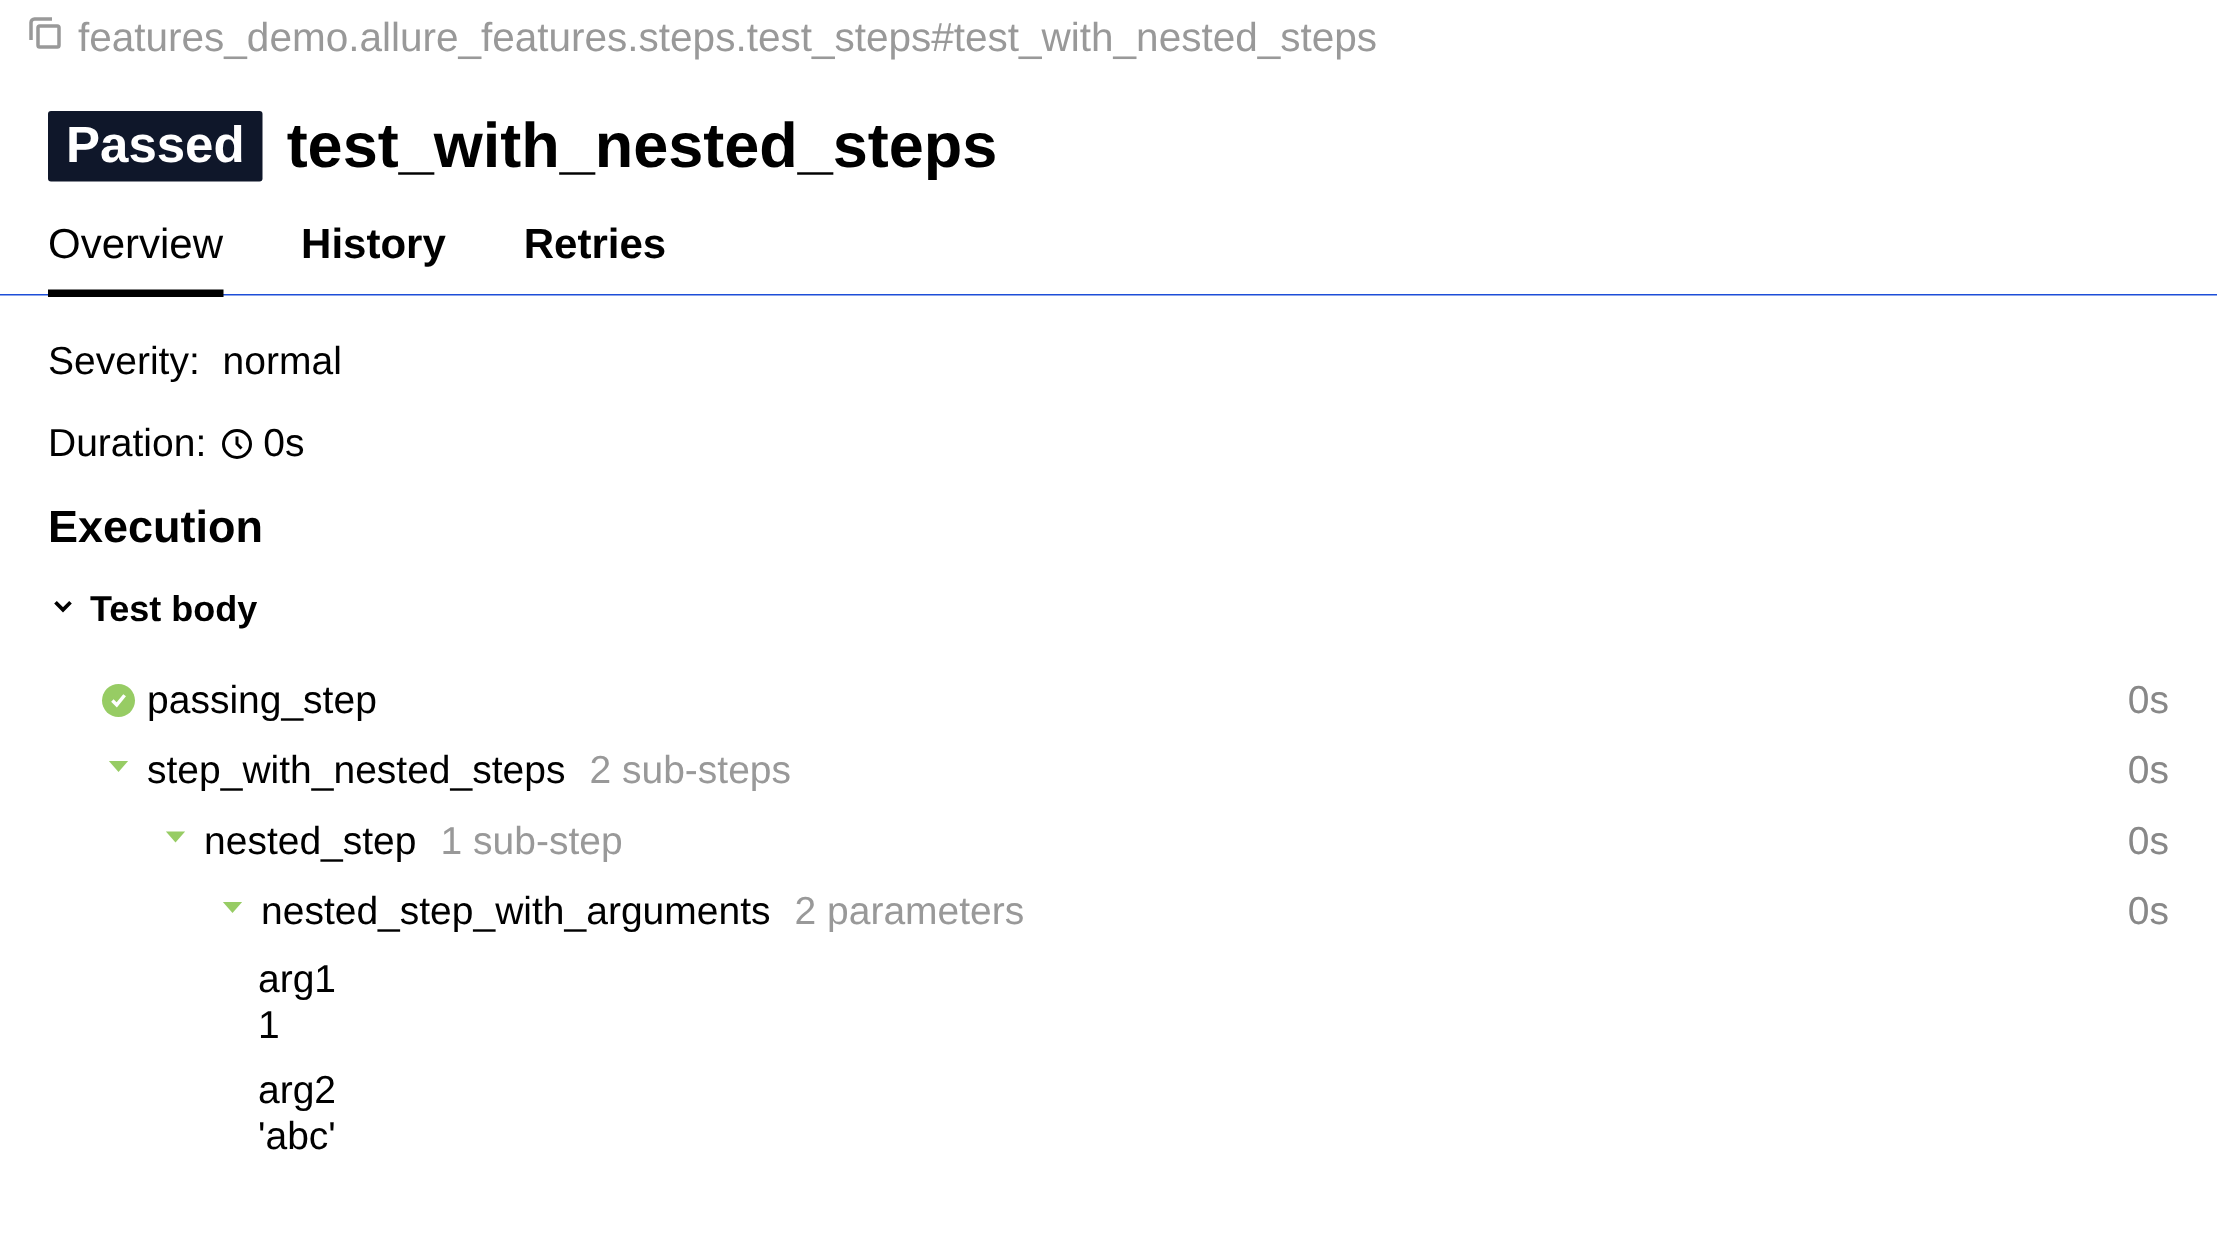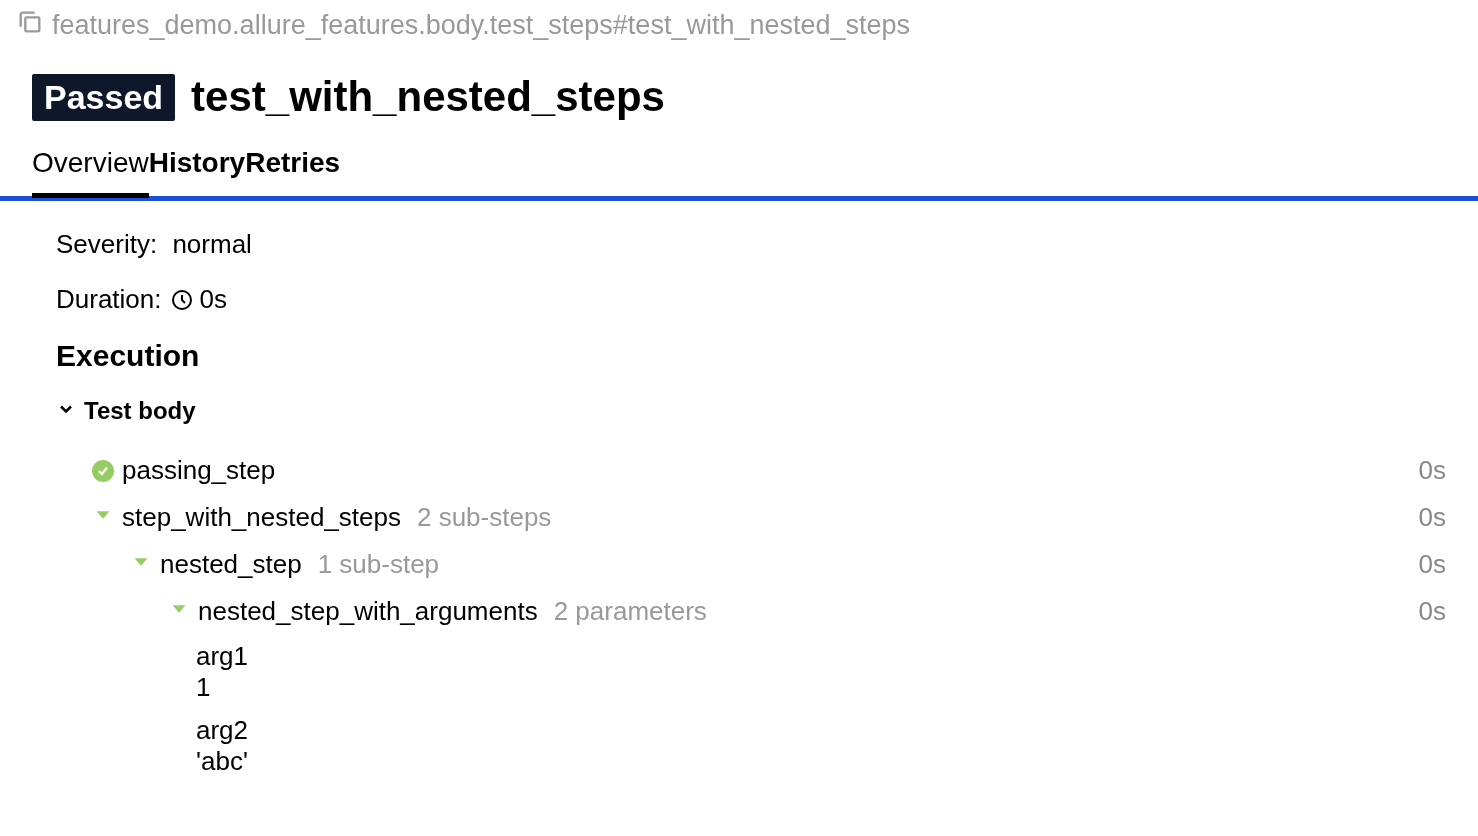--- a/index.html
+++ b/index.html
@@ -33,39 +33,39 @@
       padding: 4px 12px;
       border-radius: 2px;
     }
     .test-title {
       font-size: 42px;
       font-weight: 700;
       color: #000;
     }
     .tabs {
       display: flex;
+      gap: 52px;
       padding: 0 32px;
-      border-bottom: 5px solid #1d4ed8;
+      border-bottom: 1px solid #1d4ed8;
     }
     .tab {
       font-size: 28px;
       color: #000;
       padding: 10px 0 14px 0;
       cursor: pointer;
       border-bottom: 5px solid transparent;
       margin-bottom: -2px;
       font-weight: bold;
     }
     .tab.active {
       border-bottom-color: #000;
       font-weight: 400;
     }
     .content {
       padding: 28px 32px;
-      margin-left: 24px;
     }
     .meta-row {
       font-size: 26px;
       color: #000;
       margin-bottom: 24px;
       display: flex;
       align-items: center;
       gap: 4px;
     }
     .meta-row .clock { display: inline-flex; align-items: center; margin-left: 4px; margin-right: 2px;}
@@ -125,21 +125,21 @@
 </head>
 <body>
 
 <div class="breadcrumb">
   <span>
     <svg width="28" height="28" viewBox="0 0 24 24" fill="none" stroke="#999" stroke-width="2">
       <rect x="8" y="8" width="12" height="12" rx="1"></rect>
       <path d="M4 16 V6 a2 2 0 0 1 2-2 h10"></path>
     </svg>
   </span>
-  <span>features_demo.allure_features.body.test_steps#test_with_nested_steps</span>
+  <span>features_demo.allure_features.steps.test_steps#test_with_nested_steps</span>
 </div>
 
 <div class="title-row">
   <span class="status-badge">Passed</span>
   <h1 class="test-title">test_with_nested_steps</h1>
 </div>
 
 <div class="tabs">
   <div class="tab active">Overview</div>
   <div class="tab">History</div>

